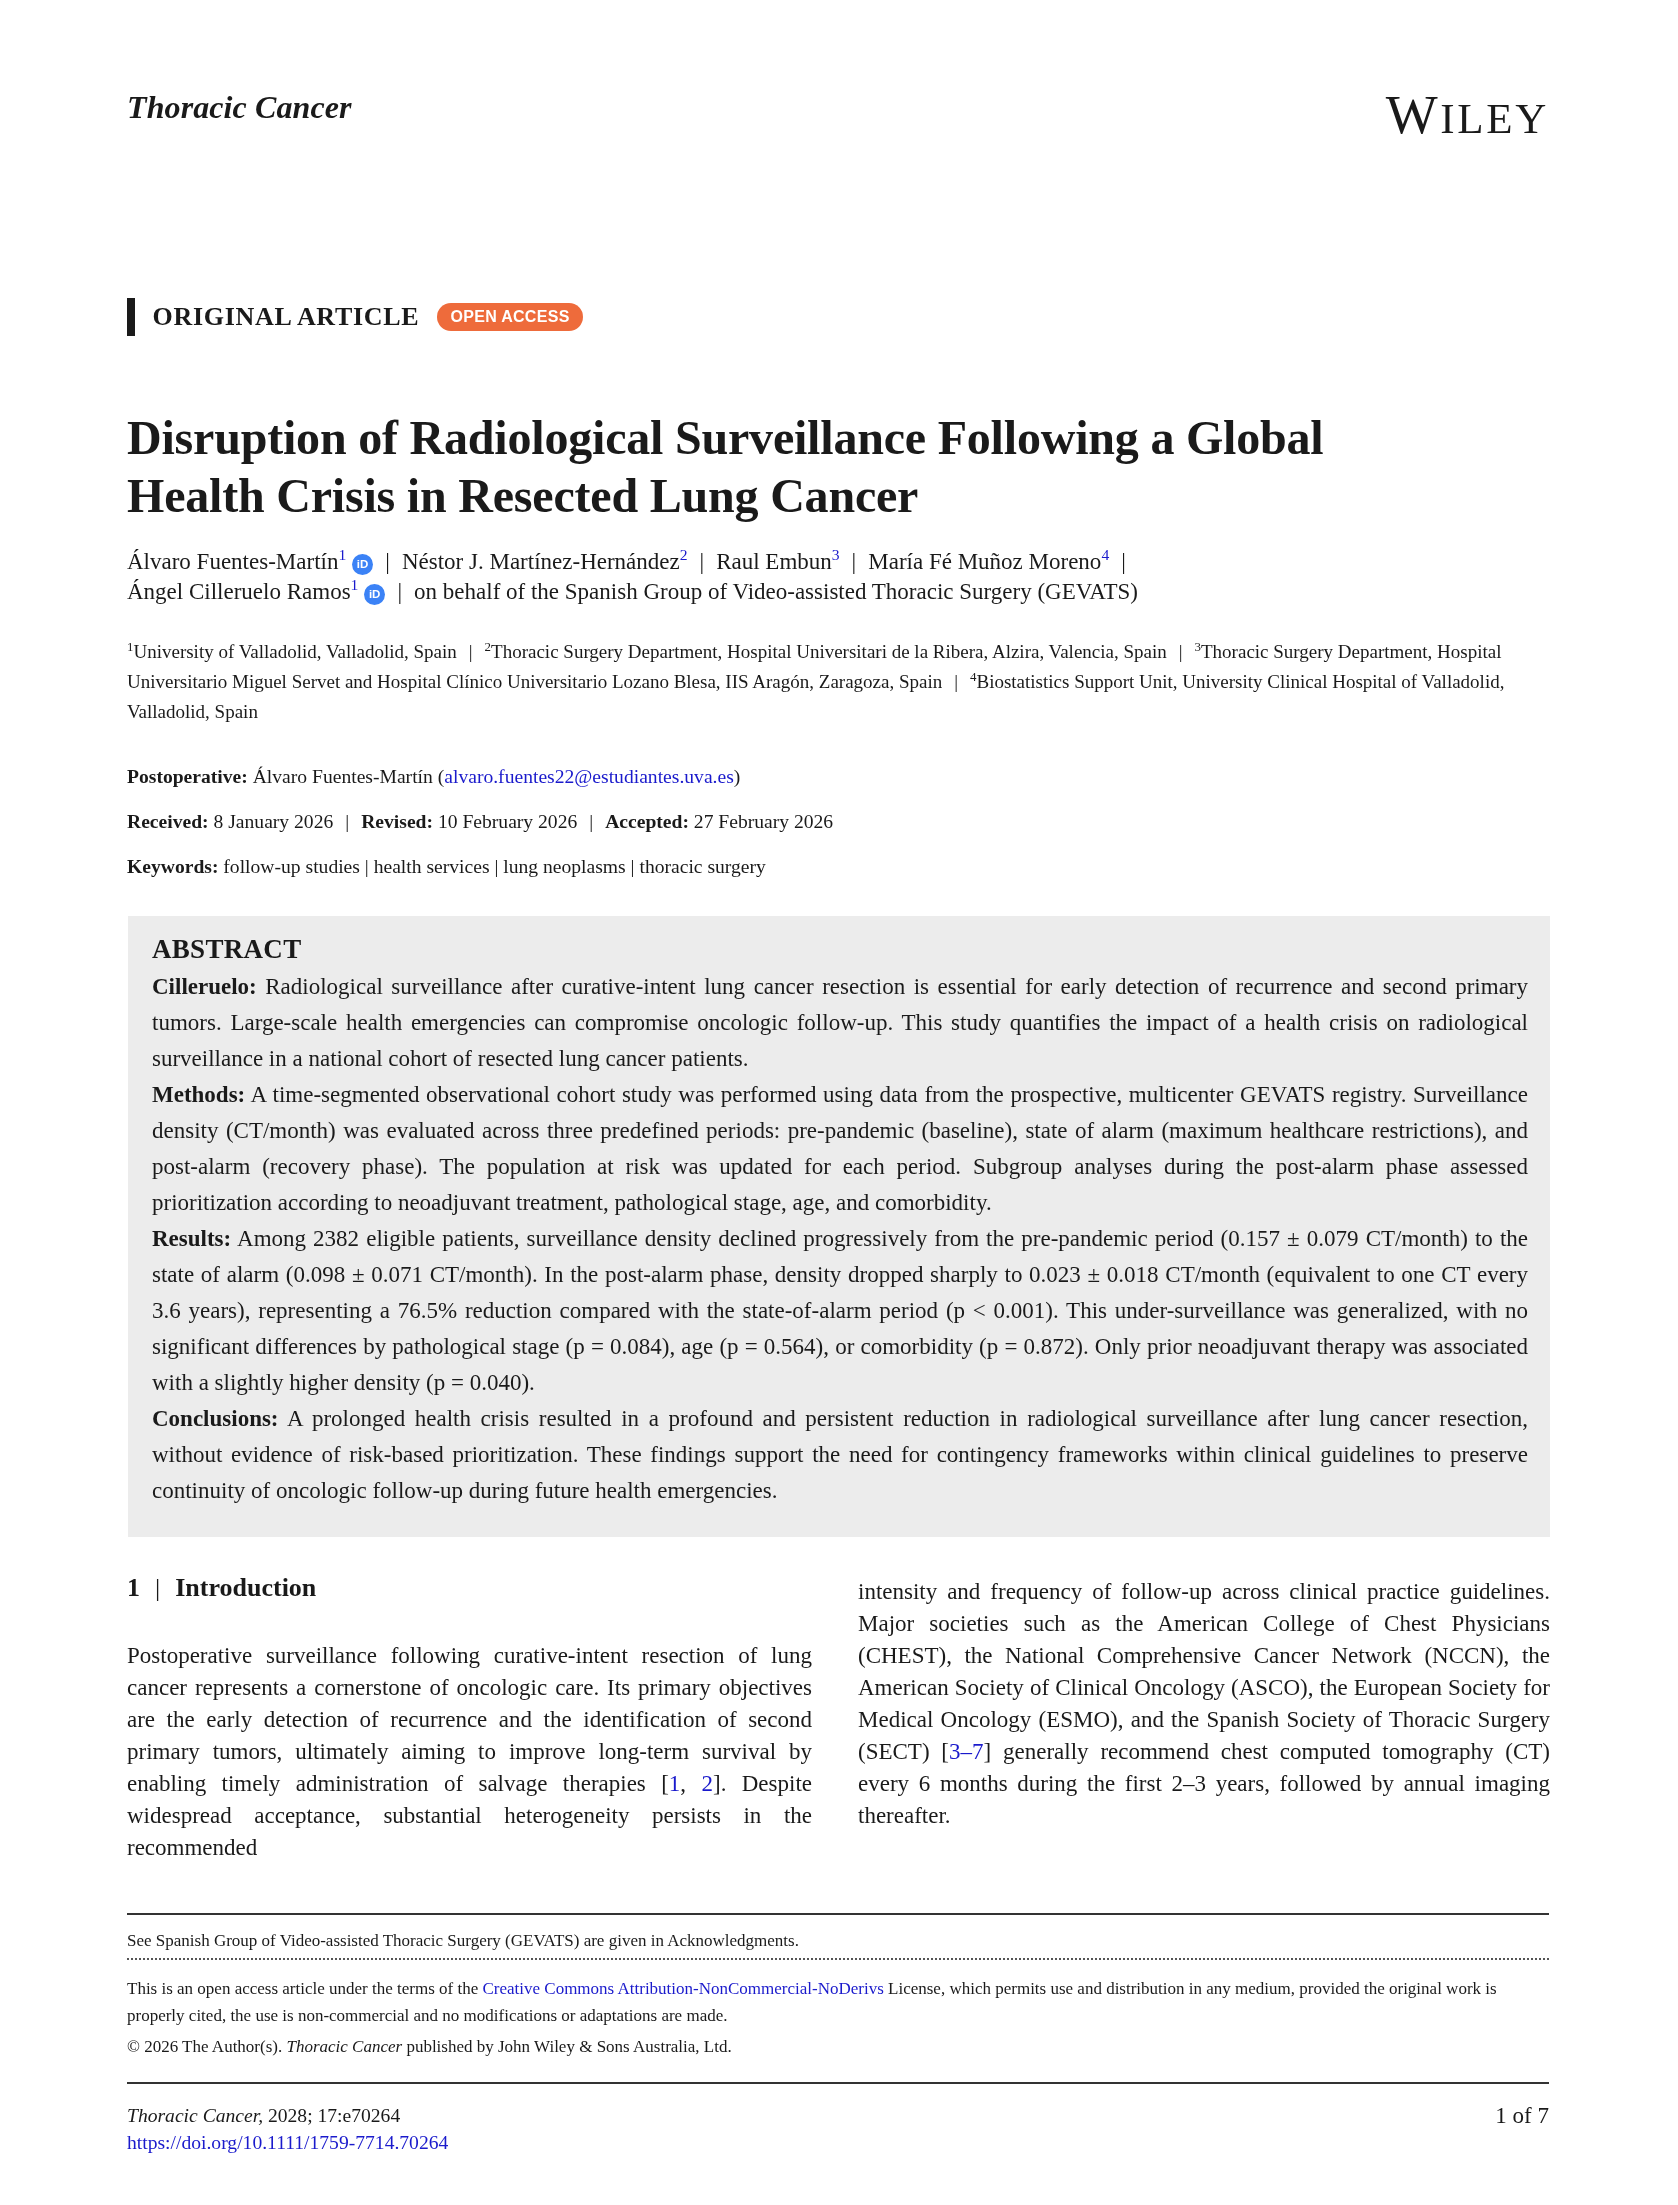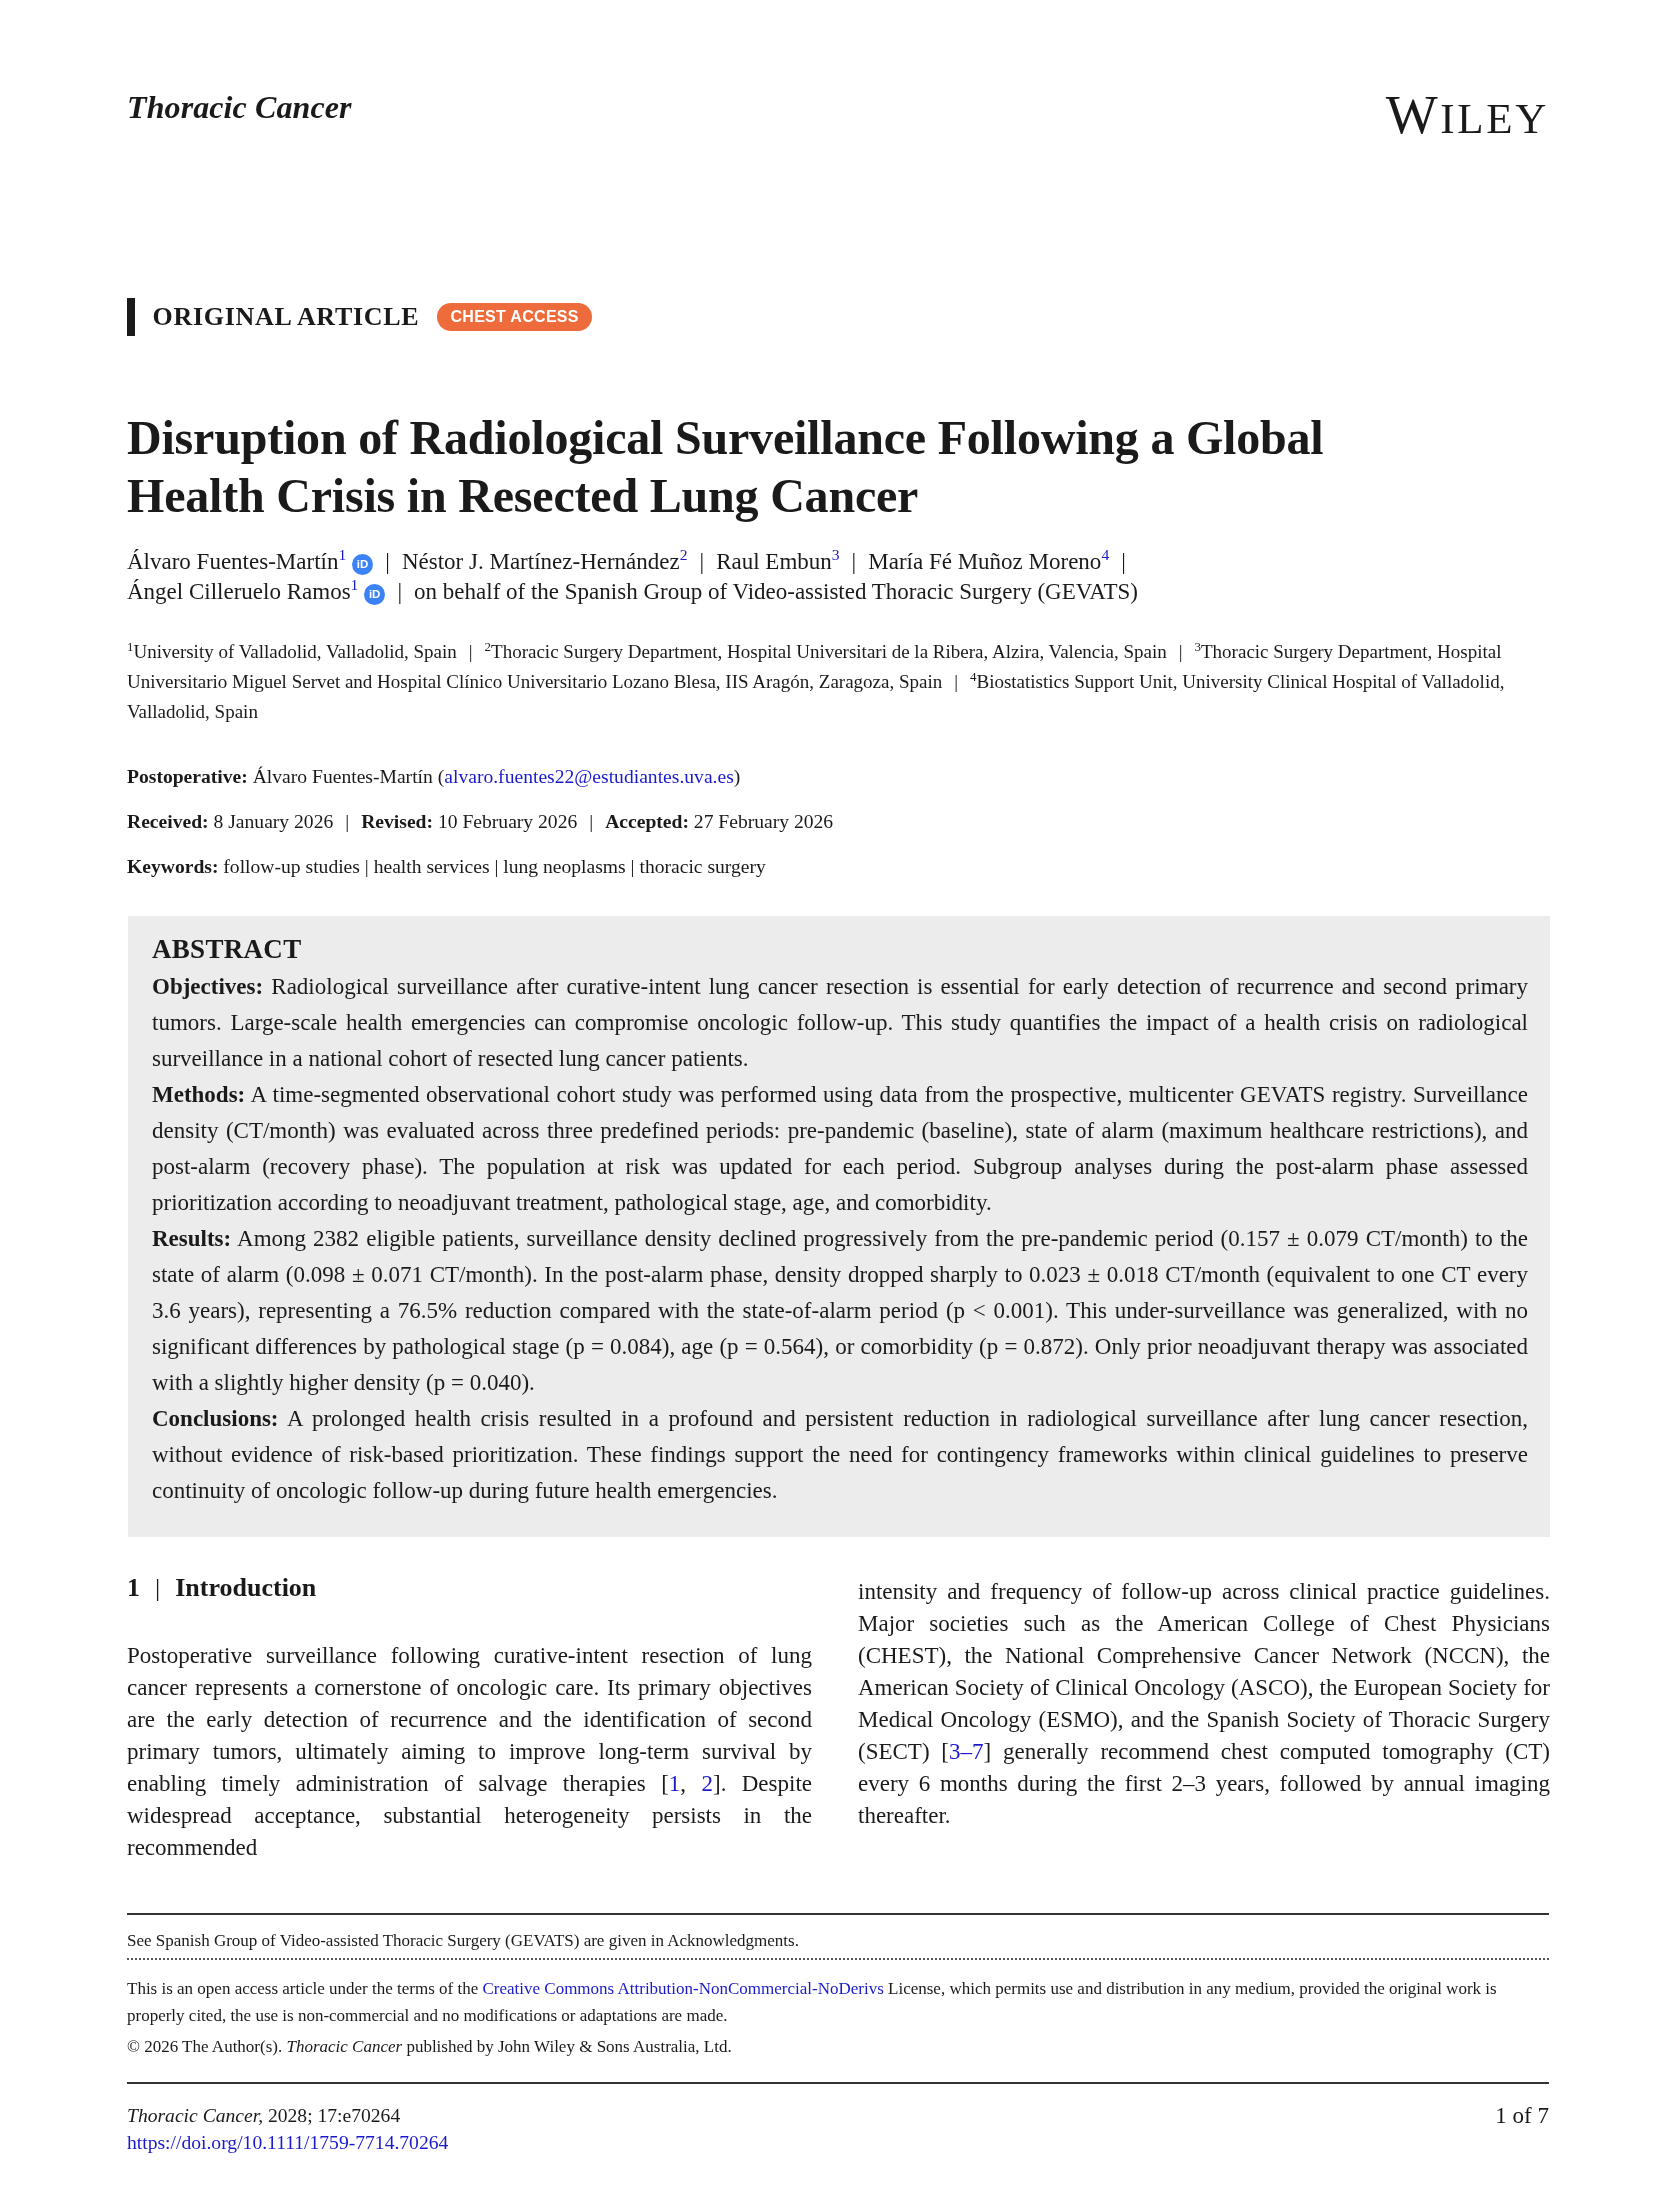--- a/index.html
+++ b/index.html
@@ -70,21 +70,21 @@
 </style>
 </head>
 <body>
 
 <div class="abs journal-title">Thoracic Cancer</div>
 <div class="abs publisher-logo"><span>W</span><span class="small-caps">ILEY</span></div>
 
 <div class="abs article-type-row">
   <div class="article-type-bar"></div>
   <span class="article-type">ORIGINAL ARTICLE</span>
-  <span class="oa-badge">CHEST ACCESS</span>
+  <span class="oa-badge">OPEN ACCESS</span>
 </div>
 
 <div class="abs title">
   <div>Disruption of Radiological Surveillance Following a Global</div>
   <div>Health Crisis in Resected Lung Cancer</div>
 </div>
 
 <div class="abs authors">
   <div>
     <span>Álvaro Fuentes-Martín</span><span class="sup">1</span><span class="orcid">iD</span><span class="sep">|</span><span>Néstor J. Martínez-Hernández</span><span class="sup">2</span><span class="sep">|</span><span>Raul Embun</span><span class="sup">3</span><span class="sep">|</span><span>María Fé Muñoz Moreno</span><span class="sup">4</span><span class="sep">|</span>
@@ -110,21 +110,21 @@
   <span>27 February 2026</span>
 </div>
 <div class="abs meta-line keywords">
   <b>Keywords:</b>
   <span>follow-up studies | health services | lung neoplasms | thoracic surgery</span>
 </div>
 
 <div class="abs abstract-box"></div>
 <div class="abs abstract-heading">ABSTRACT</div>
 <div class="abs abstract-text">
-  <p><b>Objectives:</b> <span>Radiological surveillance after curative-intent lung cancer resection is essential for early detection of recurrence and second primary tumors. Large-scale health emergencies can compromise oncologic follow-up. This study quantifies the impact of a health crisis on radiological surveillance in a national cohort of resected lung cancer patients.</span></p>
+  <p><b>Cilleruelo:</b> <span>Radiological surveillance after curative-intent lung cancer resection is essential for early detection of recurrence and second primary tumors. Large-scale health emergencies can compromise oncologic follow-up. This study quantifies the impact of a health crisis on radiological surveillance in a national cohort of resected lung cancer patients.</span></p>
   <p><b>Methods:</b> <span>A time-segmented observational cohort study was performed using data from the prospective, multicenter GEVATS registry. Surveillance density (CT/month) was evaluated across three predefined periods: pre-pandemic (baseline), state of alarm (maximum healthcare restrictions), and post-alarm (recovery phase). The population at risk was updated for each period. Subgroup analyses during the post-alarm phase assessed prioritization according to neoadjuvant treatment, pathological stage, age, and comorbidity.</span></p>
   <p><b>Results:</b> <span>Among 2382 eligible patients, surveillance density declined progressively from the pre-pandemic period (0.157 ± 0.079 CT/month) to the state of alarm (0.098 ± 0.071 CT/month). In the post-alarm phase, density dropped sharply to 0.023 ± 0.018 CT/month (equivalent to one CT every 3.6 years), representing a 76.5% reduction compared with the state-of-alarm period (p &lt; 0.001). This under-surveillance was generalized, with no significant differences by pathological stage (p = 0.084), age (p = 0.564), or comorbidity (p = 0.872). Only prior neoadjuvant therapy was associated with a slightly higher density (p = 0.040).</span></p>
   <p><b>Conclusions:</b> <span>A prolonged health crisis resulted in a profound and persistent reduction in radiological surveillance after lung cancer resection, without evidence of risk-based prioritization. These findings support the need for contingency frameworks within clinical guidelines to preserve continuity of oncologic follow-up during future health emergencies.</span></p>
 </div>
 
 <div class="abs section-heading">
   <span>1</span><span class="num-sep">|</span><span>Introduction</span>
 </div>
 <div class="abs col col-left">
   <p><span>Postoperative surveillance following curative-intent resection of lung cancer represents a cornerstone of oncologic care. Its primary objectives are the early detection of recurrence and the identification of second primary tumors, ultimately aiming to improve long-term survival by enabling timely administration of salvage therapies [</span><a>1</a>, <a>2</a><span>]. Despite widespread acceptance, substantial heterogeneity persists in the recommended</span></p>

